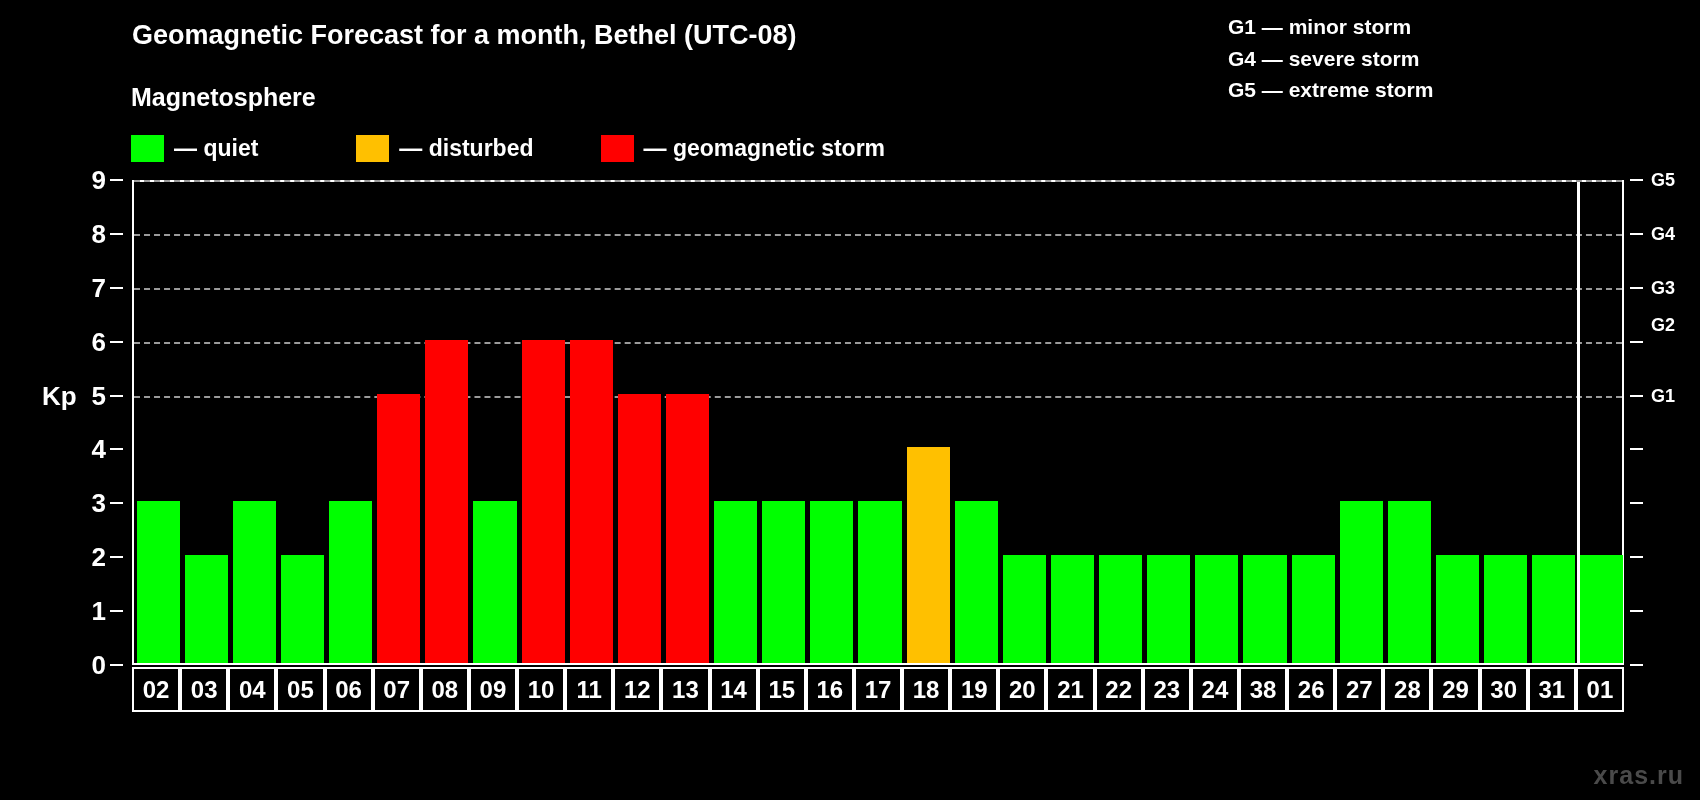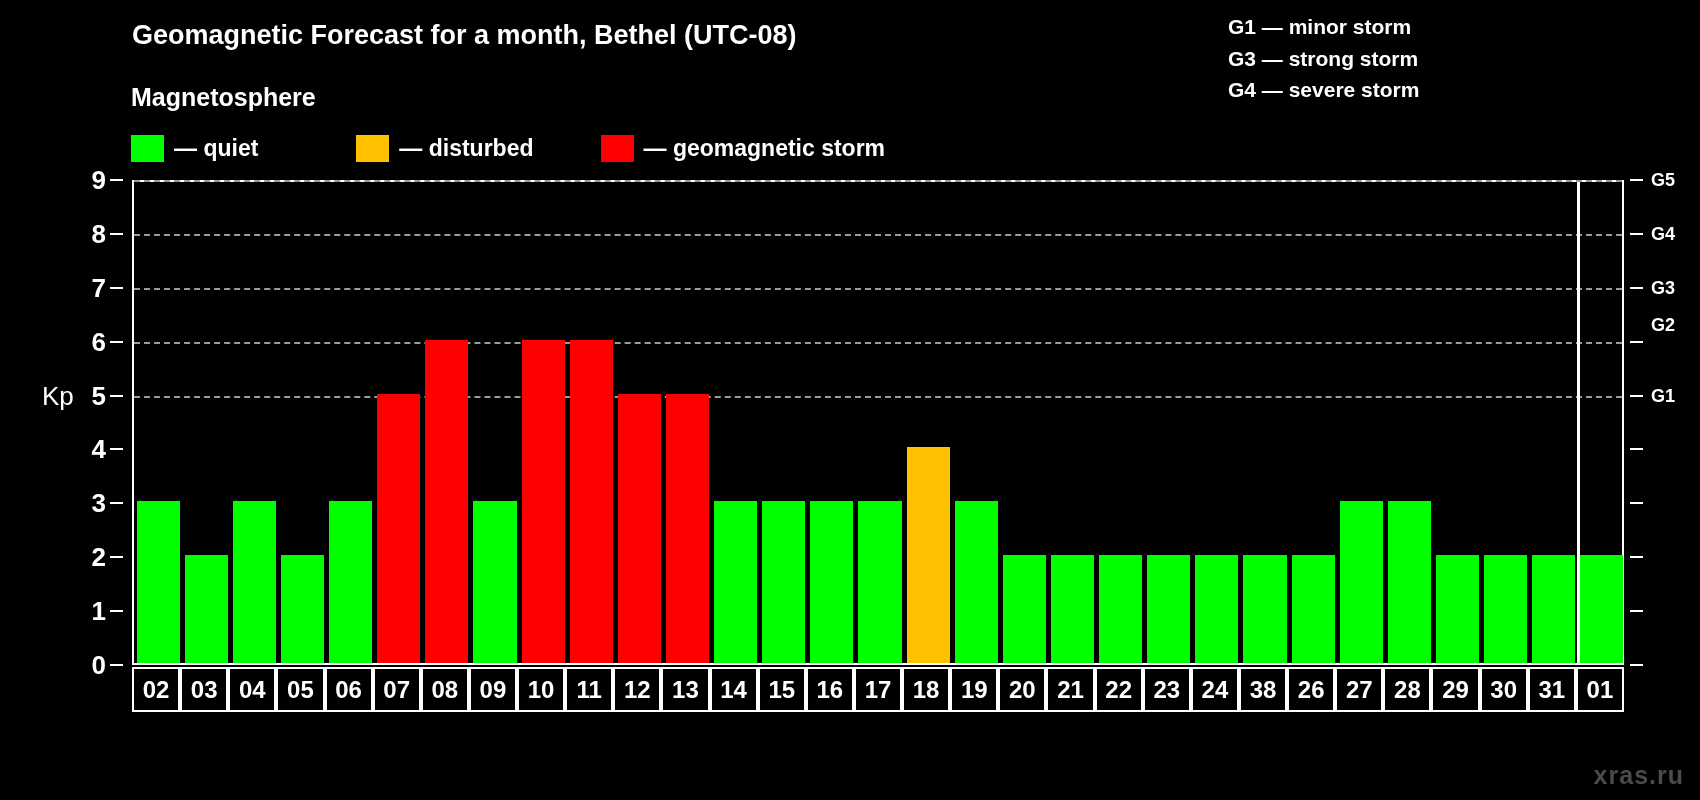--- a/index.html
+++ b/index.html
@@ -116,21 +116,21 @@
     position: absolute;
     right: 9px;
     width: 13px; height: 0;
     border-top: 2px solid #ffffff;
     transform: translateY(-1px);
   }
   .kp-label {
     position: absolute;
     left: 42px;
     font-size: 26px;
-    font-weight: normal;
+    font-weight: bold;
     transform: translateY(-50%);
   }
 
   
   .g-axis { position: absolute; left: 1624px; top: 0; width: 76px; height: 800px; }
   .g-tick-mark {
     position: absolute;
     left: 6px;
     width: 13px; height: 0;
     border-top: 2px solid #ffffff;
@@ -206,22 +206,22 @@
     </div>
     <span class="legend-gap-b"></span>
     <div class="legend-item">
       <span class="legend-swatch" style="background:#FF0000"></span>
       <span class="legend-text">— geomagnetic storm</span>
     </div>
   </div>
 
   <div class="gscale">
     <div class="gscale-line">G1 — minor storm</div>
-    <div class="gscale-line">G3 — strong storm</div>
     <div class="gscale-line">G4 — severe storm</div>
+    <div class="gscale-line">G5 — extreme storm</div>
   </div>
 
   <div class="y-axis">
     <div class="kp-label" style="top:396px">Kp</div>
     <div id="y-ticks">
         <div class="y-tick-label" style="top: 665px;">0</div>
         <div class="y-tick-mark" style="top: 665px;"></div>
         <div class="y-tick-label" style="top: 611.111px;">1</div>
         <div class="y-tick-mark" style="top: 611.111px;"></div>
         <div class="y-tick-label" style="top: 557.222px;">2</div>

